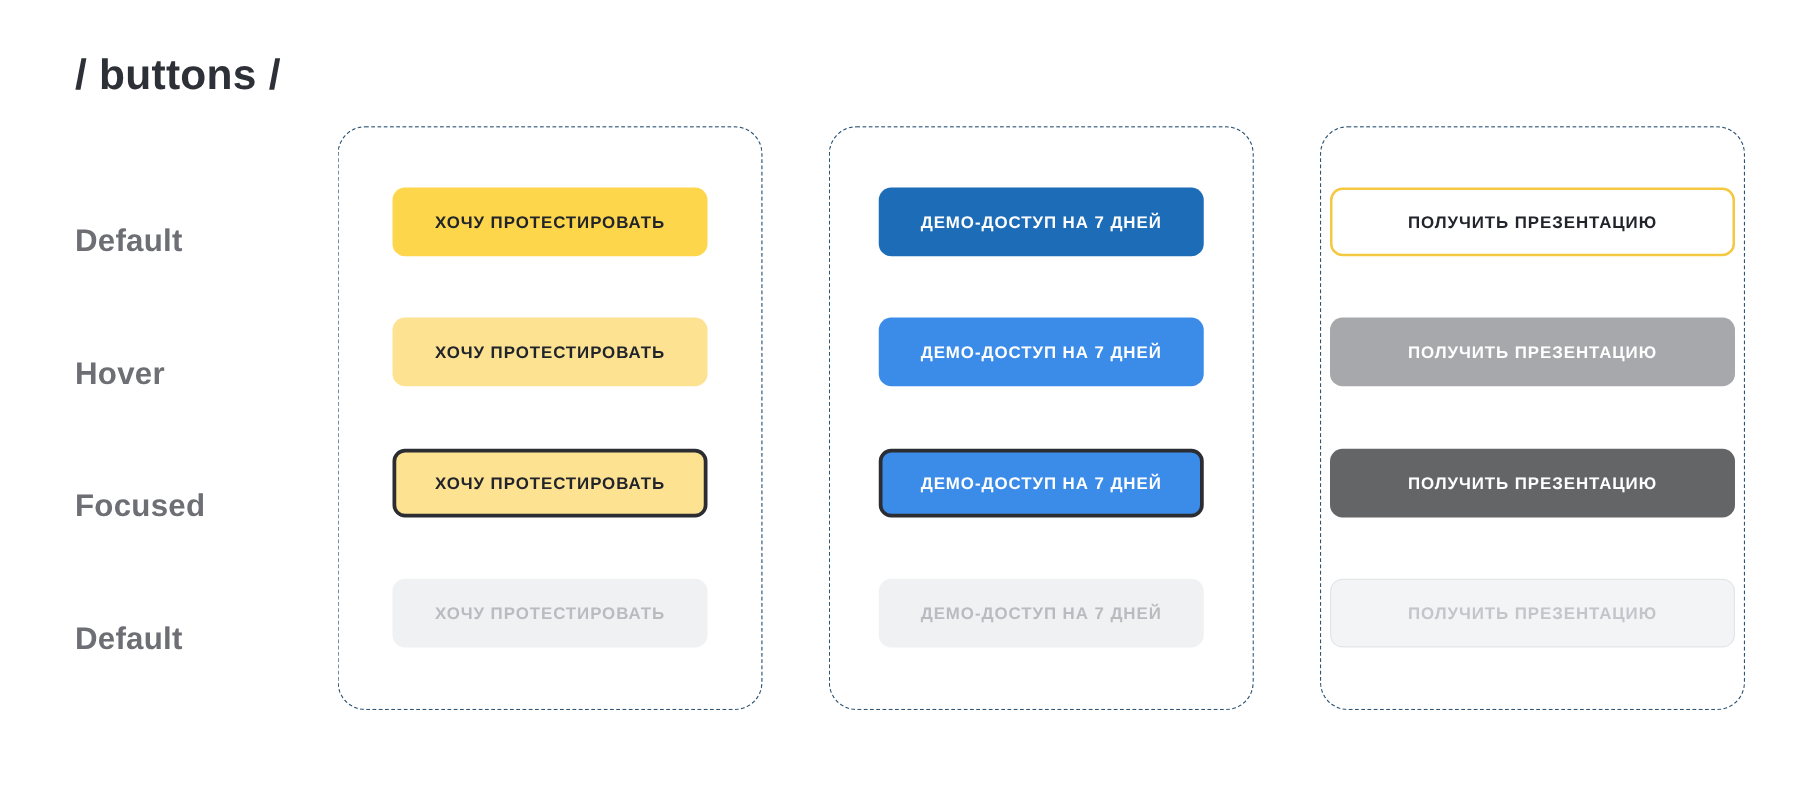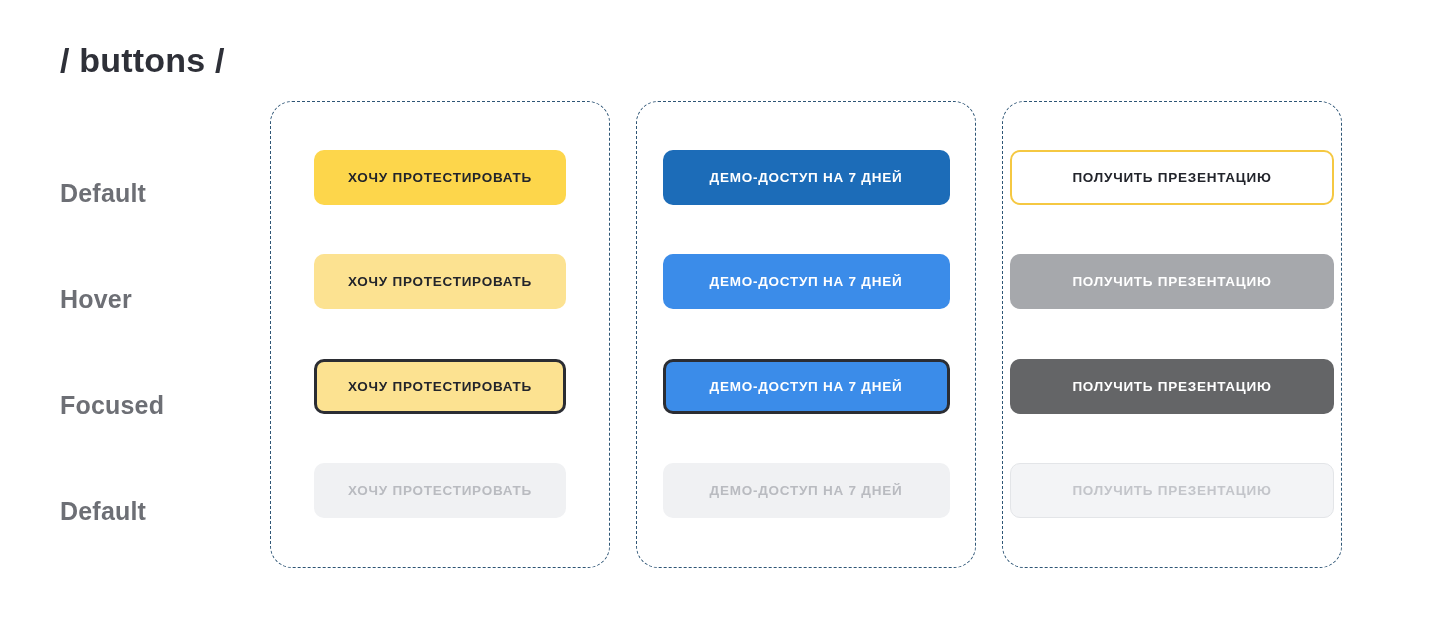--- a/index.html
+++ b/index.html
@@ -43,21 +43,21 @@
     letter-spacing: 0.2px;
     white-space: nowrap;
   }
 
   
   .groups {
     position: absolute;
     left: 270px;
     top: 101px;
     display: flex;
-    gap: 26px;
+    gap: 53px;
   }
   .group {
     width: 340px;
     height: 467px;
     border: 1.6px dashed #2e5575;
     border-radius: 22px;
     box-sizing: border-box;
     padding-top: 48px;
     display: flex;
     flex-direction: column;
@@ -84,21 +84,21 @@
     font-weight: bold;
     letter-spacing: 0.75px;
     text-transform: uppercase;
     white-space: nowrap;
     border: 0 solid transparent;
     cursor: pointer;
     padding: 0 22px;
     user-select: none;
   }
   .btn.w1 { width: 252px; }
-  .btn.w2 { width: 287px; }
+  .btn.w2 { width: 260px; }
   .btn.w3 { width: 324px; }
 
   
   .btn.yellow-default  { background: #fdd64b; color: #22242b; }
   .btn.yellow-hover    { background: #fce291; color: #22242b; }
   .btn.yellow-focused  { background: #fce291; color: #22242b; border: 3px solid #2b2d33; }
   .btn.yellow-disabled { background: #f0f1f3; color: #b9bbc0; cursor: default; }
 
   
   .btn.blue-default  { background: #1c6cb8; color: #ffffff; }

